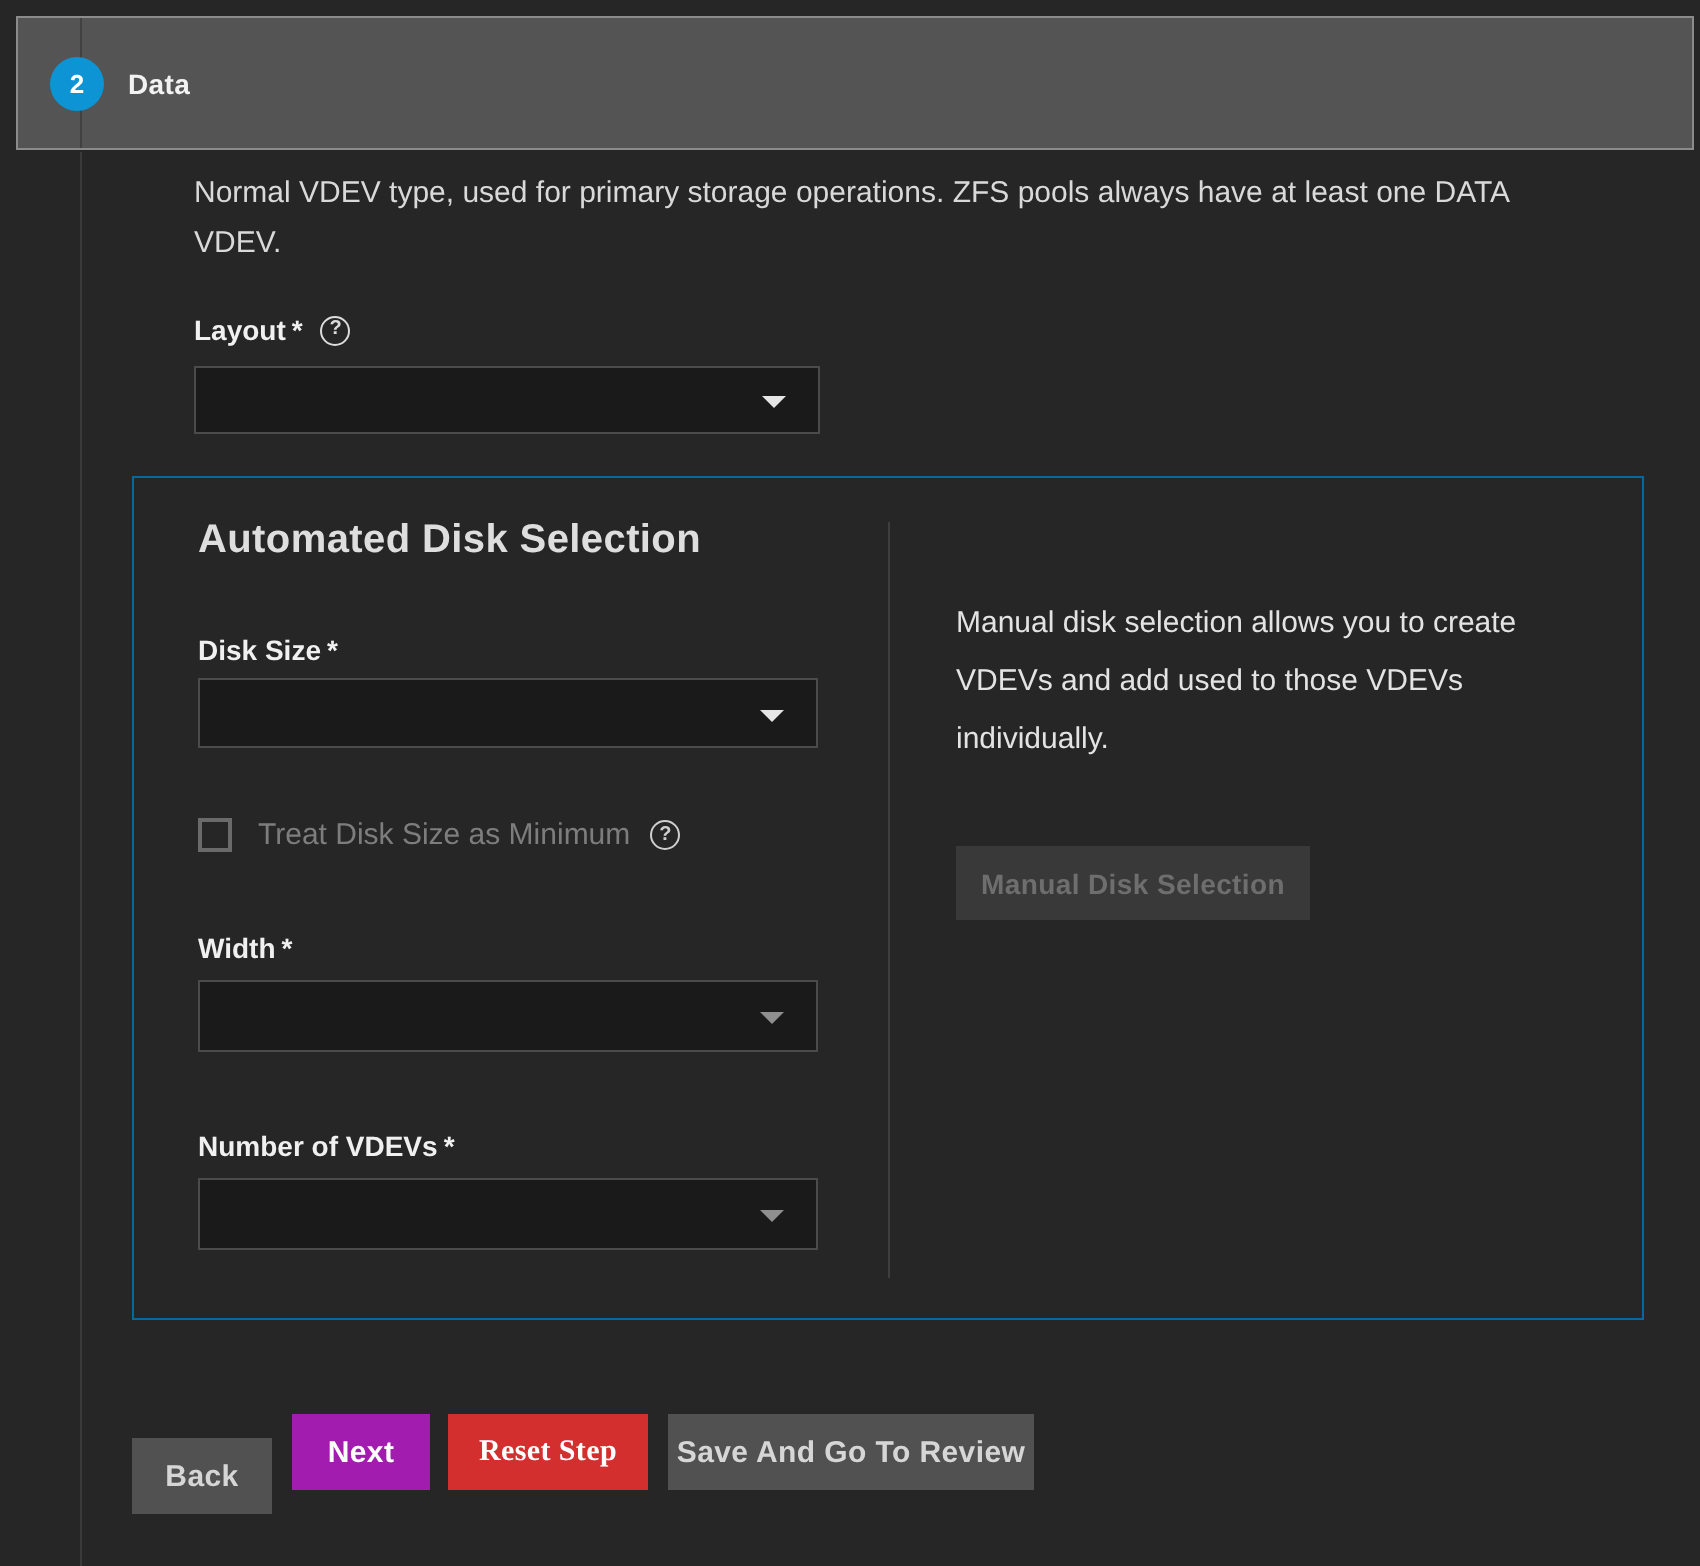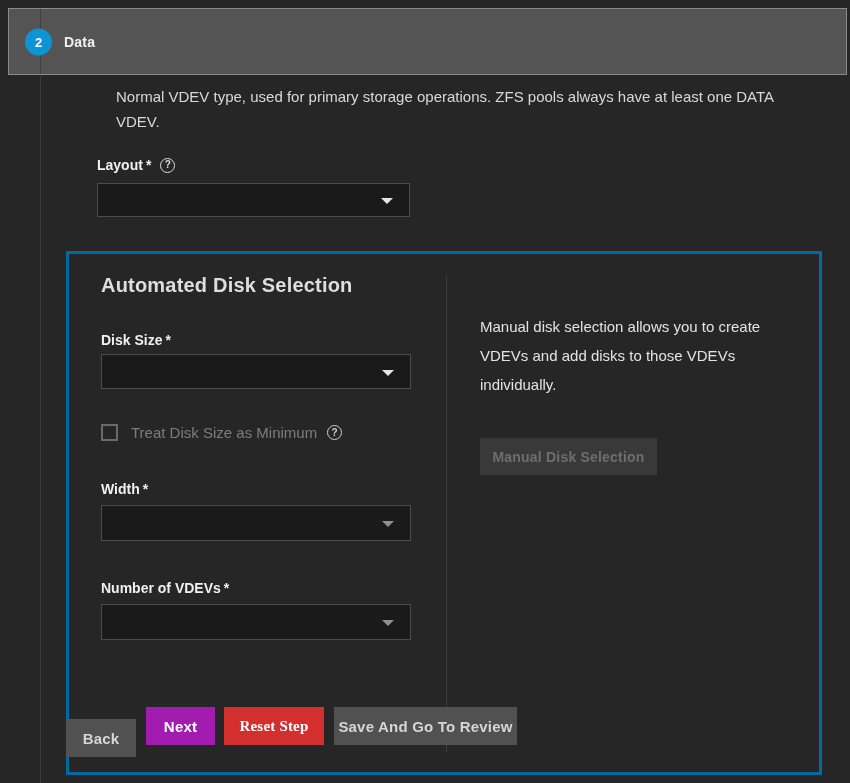--- a/index.html
+++ b/index.html
@@ -35,21 +35,21 @@
     font-size: 13px; font-weight: 700; z-index: 2;
   }
   .step-label {
     position: absolute; left: 55px; top: 50%; transform: translateY(-50%);
     font-size: 14px; font-weight: 700; color: #f2f2f2; letter-spacing: 0.2px;
   }
 
   
   .description {
     position: absolute; left: 97px; top: 84px; width: 674px;
-    font-size: 15px; line-height: 25px; color: #d9d9d9; margin-left: 19px;
+    font-size: 15px; line-height: 25px; color: #d9d9d9;
   }
 
   
   .field-label {
     display: flex; align-items: center;
     font-size: 14px; font-weight: 700; color: #f0f0f0;
   }
   .req { margin-left: 3px; }
   .help-icon {
     display: inline-flex; align-items: center; justify-content: center;
@@ -73,22 +73,22 @@
     border-top: 6px solid #e6e6e6;
   }
   .select.disabled .select-arrow { border-top-color: #8f8f8f; }
 
   
   .layout-label { position: absolute; left: 97px; top: 157px; }
   .layout-select { left: 97px; top: 183px; width: 313px; height: 34px; }
 
   
   .panel {
-    position: absolute; left: 66px; top: 251px; width: 756px; height: 524px;
-    border: 3px solid #0369a1;
+    position: absolute; left: 66px; top: 238px; width: 756px; height: 422px;
+    border: 1px solid #0369a1;
   }
   .col-divider {
     position: absolute; left: 377px; top: 22px; bottom: 20px; width: 1px;
     background: #3e3e3e;
   }
   .panel h2 {
     position: absolute; font-size: 20px; font-weight: 700; color: #dedede;
     letter-spacing: 0.2px;
   }
   .automated-title { left: 32px; top: 20px; }
@@ -197,21 +197,21 @@
 
     <div class="field-label vdevs-label">
       <span>Number of VDEVs</span>
         <span class="req">*</span>
     </div>
     <div class="select disabled vdevs-select">
       <span class="select-value"></span>
       <span class="select-arrow"></span>
     </div>
 
-    <p class="advanced-text">Manual disk selection allows you to create VDEVs and add disks to those VDEVs individually.</p>
+    <p class="advanced-text">Manual disk selection allows you to create VDEVs and add used to those VDEVs individually.</p>
     <button class="manual-btn" disabled="">Manual Disk Selection</button>
   </section>
 
   <button class="btn btn-back">Back</button>
   <button class="btn btn-next">Next</button>
   <button class="btn btn-reset">Reset Step</button>
   <button class="btn btn-save">Save And Go To Review</button>
 
 </div>
 

